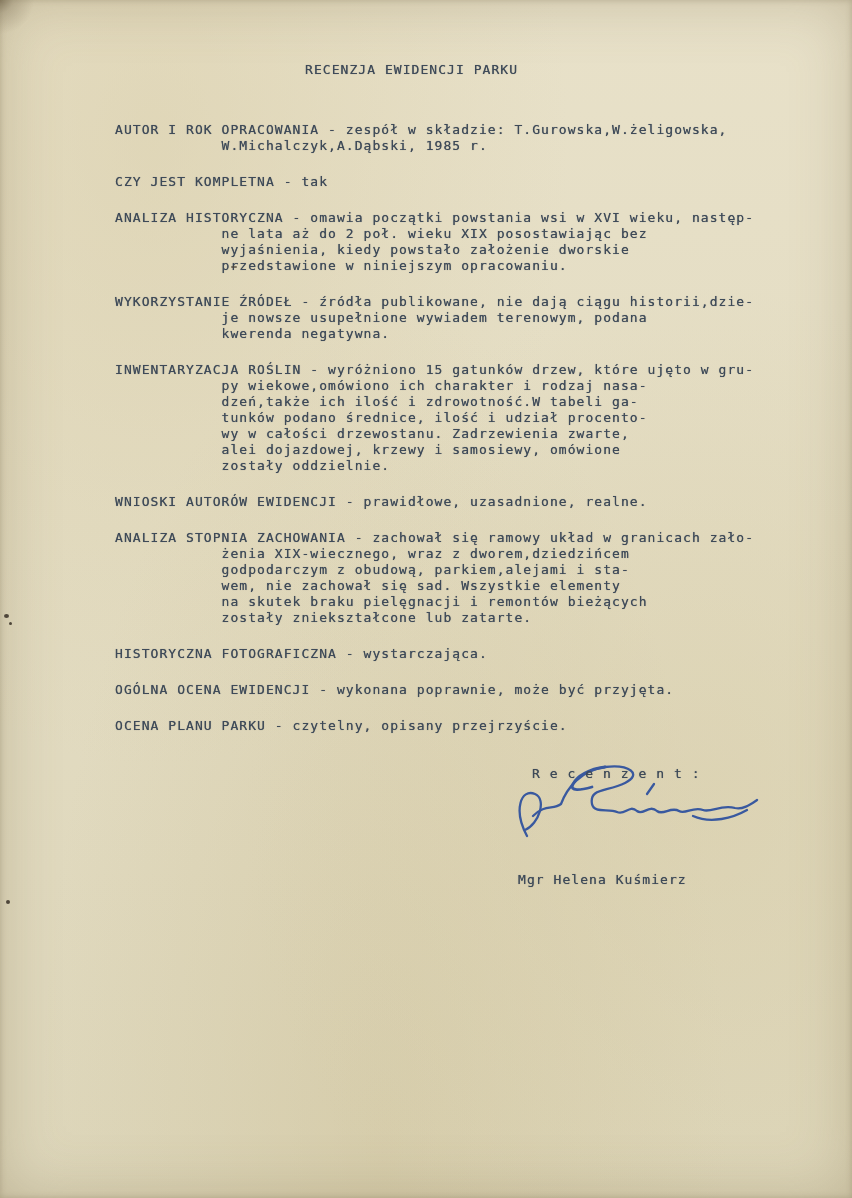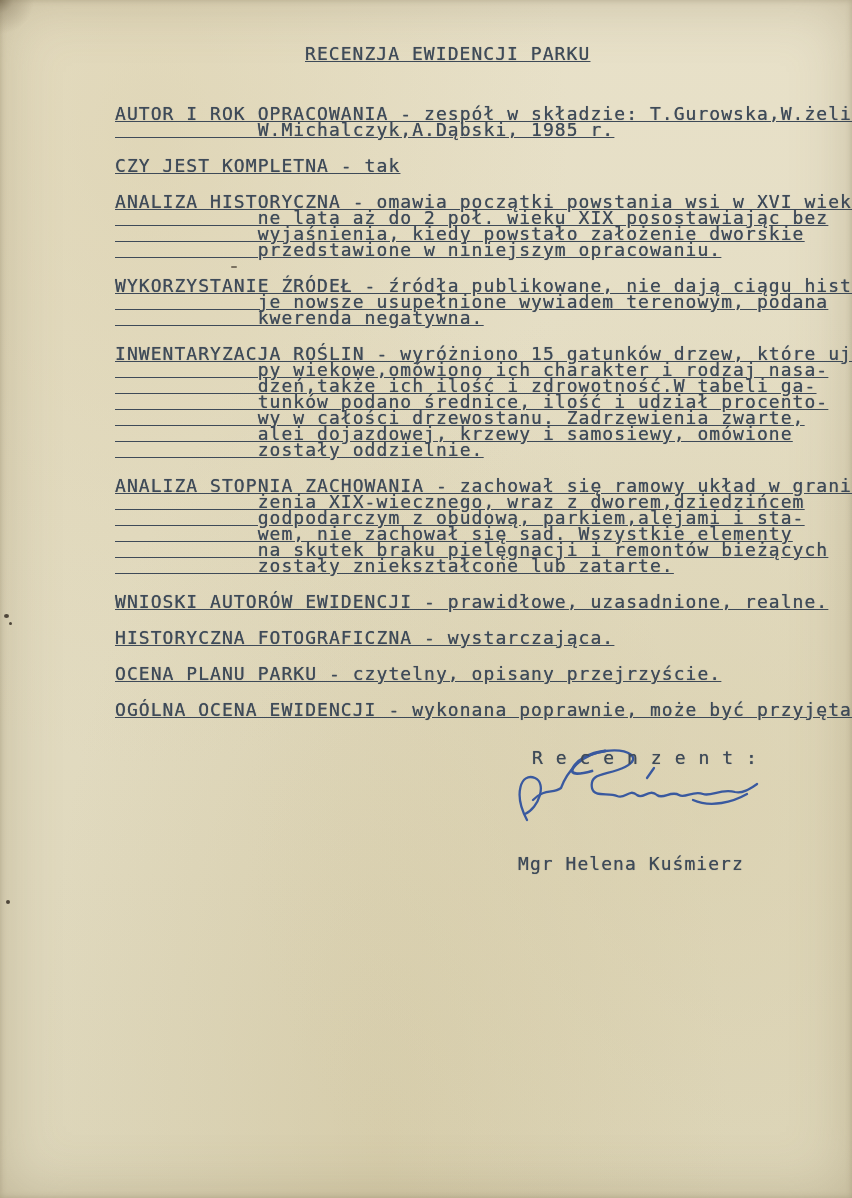--- a/index.html
+++ b/index.html
@@ -14,24 +14,23 @@
     background:
       radial-gradient(circle at 0% 0%, rgba(80,68,48,.55) 0px, rgba(80,68,48,.22) 13px, rgba(80,68,48,0) 34px),
       radial-gradient(ellipse at 18% 12%, rgba(215,203,165,.45) 0, rgba(215,203,165,0) 42%),
       radial-gradient(ellipse at 82% 68%, rgba(212,200,160,.38) 0, rgba(212,200,160,0) 46%),
       radial-gradient(ellipse at 45% 96%, rgba(204,191,150,.42) 0, rgba(204,191,150,0) 52%),
       linear-gradient(180deg, #e8e1c9 0%, #e3dcc2 45%, #ddd6ba 100%);
     box-shadow: inset 0 0 60px rgba(125,110,72,.30), inset 0 0 6px rgba(98,86,58,.28);
     color:#3e4a58;
   }
   .content {
-    position:absolute; left:115px; top:46px; width:728px;
-    font-size:18px; line-height:16px; letter-spacing:1.05px;
+    position:absolute; left:115px; top:62px; width:728px;
+    font-size:13px; line-height:16px; letter-spacing:1.05px;
     text-shadow:0 0 .7px rgba(62,74,88,.85);
-    text-decoration:underline;
   }
   .title { padding-left:190px; margin-bottom:44px; white-space:pre; }
   .entry { white-space:pre; margin-bottom:20px; }
   .reviewer { position:relative; margin-top:32px; height:140px; }
   .rev-label { position:absolute; left:417px; top:0; white-space:pre; }
   .rev-name  { position:absolute; left:403px; top:58px; white-space:pre;margin-top:48px; }
   .signature-svg { position:absolute; left:382px; top:-12px; }
   .speck { position:absolute; border-radius:50%; background:#4e463a; }
   .s1 { left:4px;  top:614px; width:5px; height:4px; }
   .s2 { left:9px;  top:622px; width:3px; height:3px; }
@@ -56,30 +55,30 @@
     <div class="entry">WYKORZYSTANIE ŹRÓDEŁ - źródła publikowane, nie dają ciągu historii,dzie-
             je nowsze usupełnione wywiadem terenowym, podana
             kwerenda negatywna.</div>
     <div class="entry">INWENTARYZACJA ROŚLIN - wyróżniono 15 gatunków drzew, które ujęto w gru-
             py wiekowe,omówiono ich charakter i rodzaj nasa-
             dzeń,także ich ilość i zdrowotność.W tabeli ga-
             tunków podano średnice, ilość i udział procento-
             wy w całości drzewostanu. Zadrzewienia zwarte,
             alei dojazdowej, krzewy i samosiewy, omówione
             zostały oddzielnie.</div>
+    <div class="entry">WNIOSKI AUTORÓW EWIDENCJI - prawidłowe, uzasadnione, realne.</div>
     <div class="entry">ANALIZA STOPNIA ZACHOWANIA - zachował się ramowy układ w granicach zało-
             żenia XIX-wiecznego, wraz z dworem,dziedzińcem
             godpodarczym z obudową, parkiem,alejami i sta-
             wem, nie zachował się sad. Wszystkie elementy
             na skutek braku pielęgnacji i remontów bieżących
             zostały zniekształcone lub zatarte.</div>
-    <div class="entry">WNIOSKI AUTORÓW EWIDENCJI - prawidłowe, uzasadnione, realne.</div>
     <div class="entry">HISTORYCZNA FOTOGRAFICZNA - wystarczająca.</div>
+    <div class="entry">OGÓLNA OCENA EWIDENCJI - wykonana poprawnie, może być przyjęta.</div>
     <div class="entry">OCENA PLANU PARKU - czytelny, opisany przejrzyście.</div>
-    <div class="entry">OGÓLNA OCENA EWIDENCJI - wykonana poprawnie, może być przyjęta.</div>
 
     <div class="reviewer">
       <svg class="signature-svg" width="270" height="100" viewBox="0 0 270 100">
         <g fill="none" stroke="#2c4f9e" stroke-width="2.3" stroke-linecap="round" stroke-linejoin="round" opacity="0.92">
           <path d="M 30,82 C 16,56 24,34 38,40 C 50,45 42,70 28,76"></path>
           <path d="M 36,62 C 48,50 56,56 64,50 C 70,34 84,16 108,13 C 132,10 146,20 128,29 C 110,38 92,34 95,50 C 97,60 112,54 120,58 C 128,62 132,50 140,57 C 146,62 152,50 160,57 C 166,62 174,52 182,57 C 188,61 196,52 206,56 C 214,59 224,50 238,54 C 246,56 254,50 260,46"></path>
           <path d="M 108,13 C 92,15 80,22 76,30 C 72,38 84,36 95,33" stroke-width="2.8"></path>
           <path d="M 150,40 L 157,30"></path>
           <path d="M 196,62 C 214,70 236,64 250,56"></path>
         </g>

